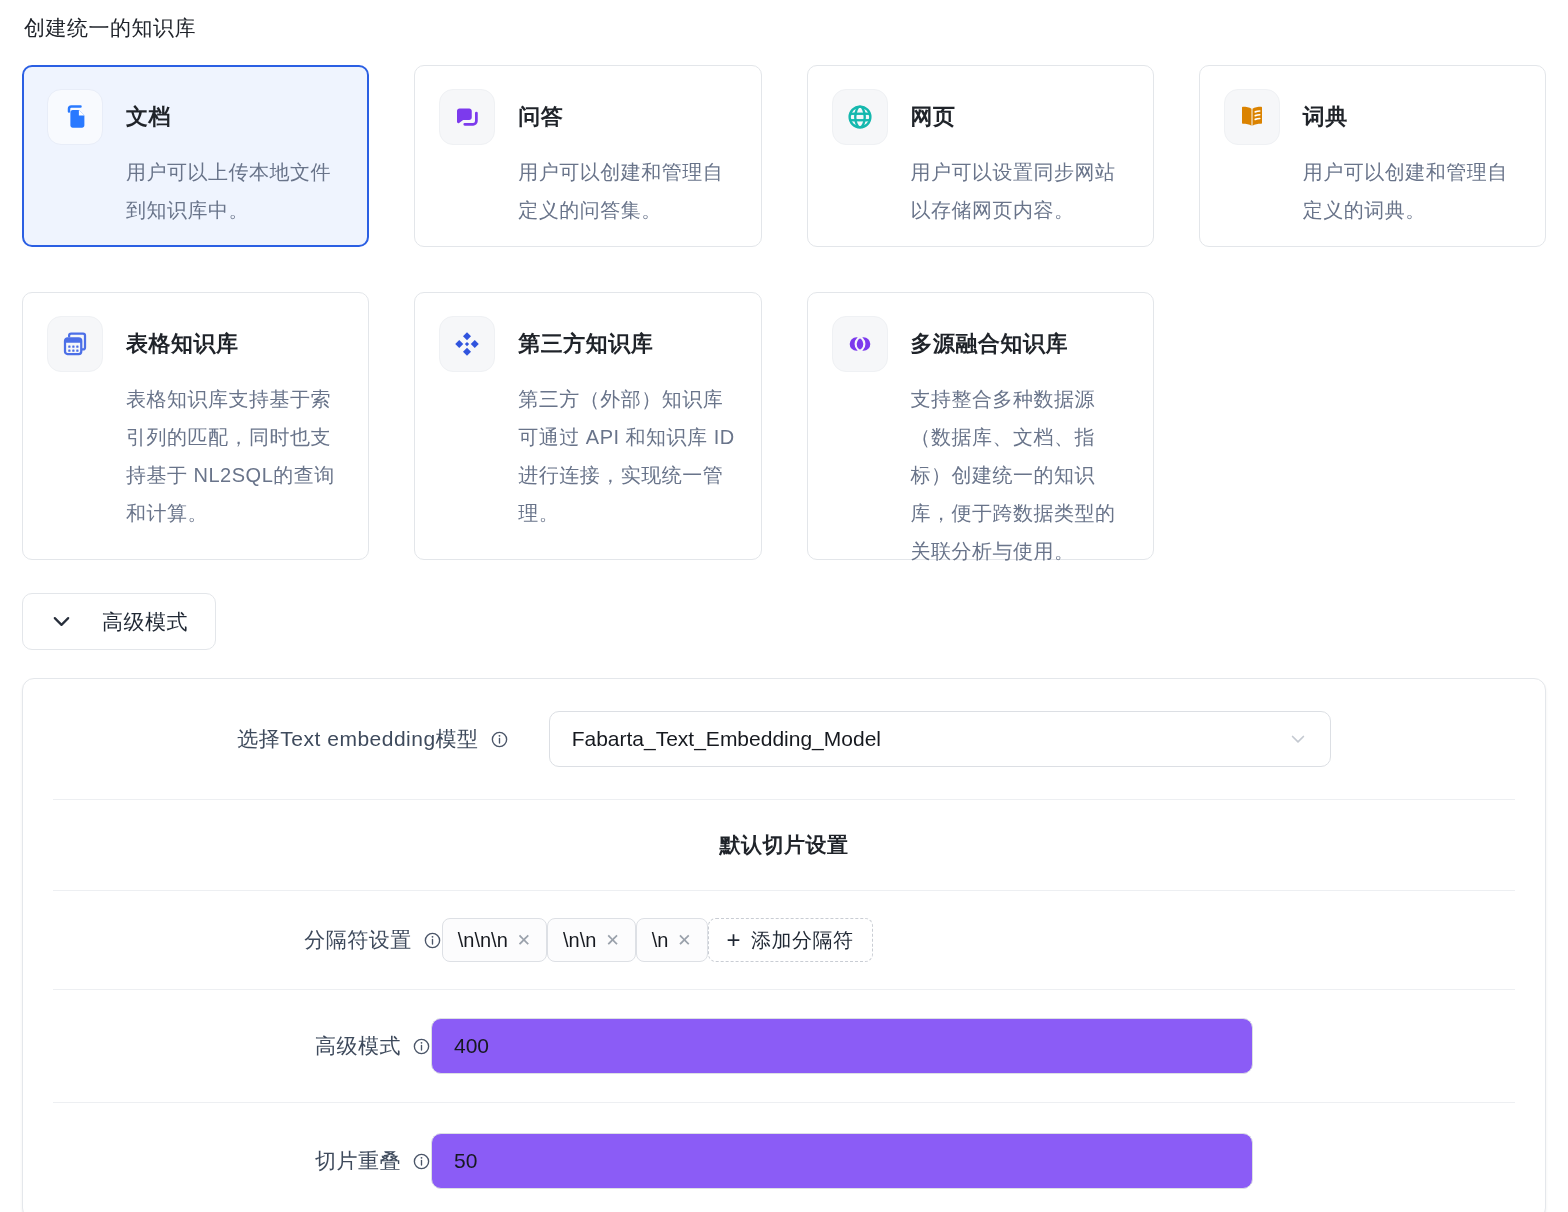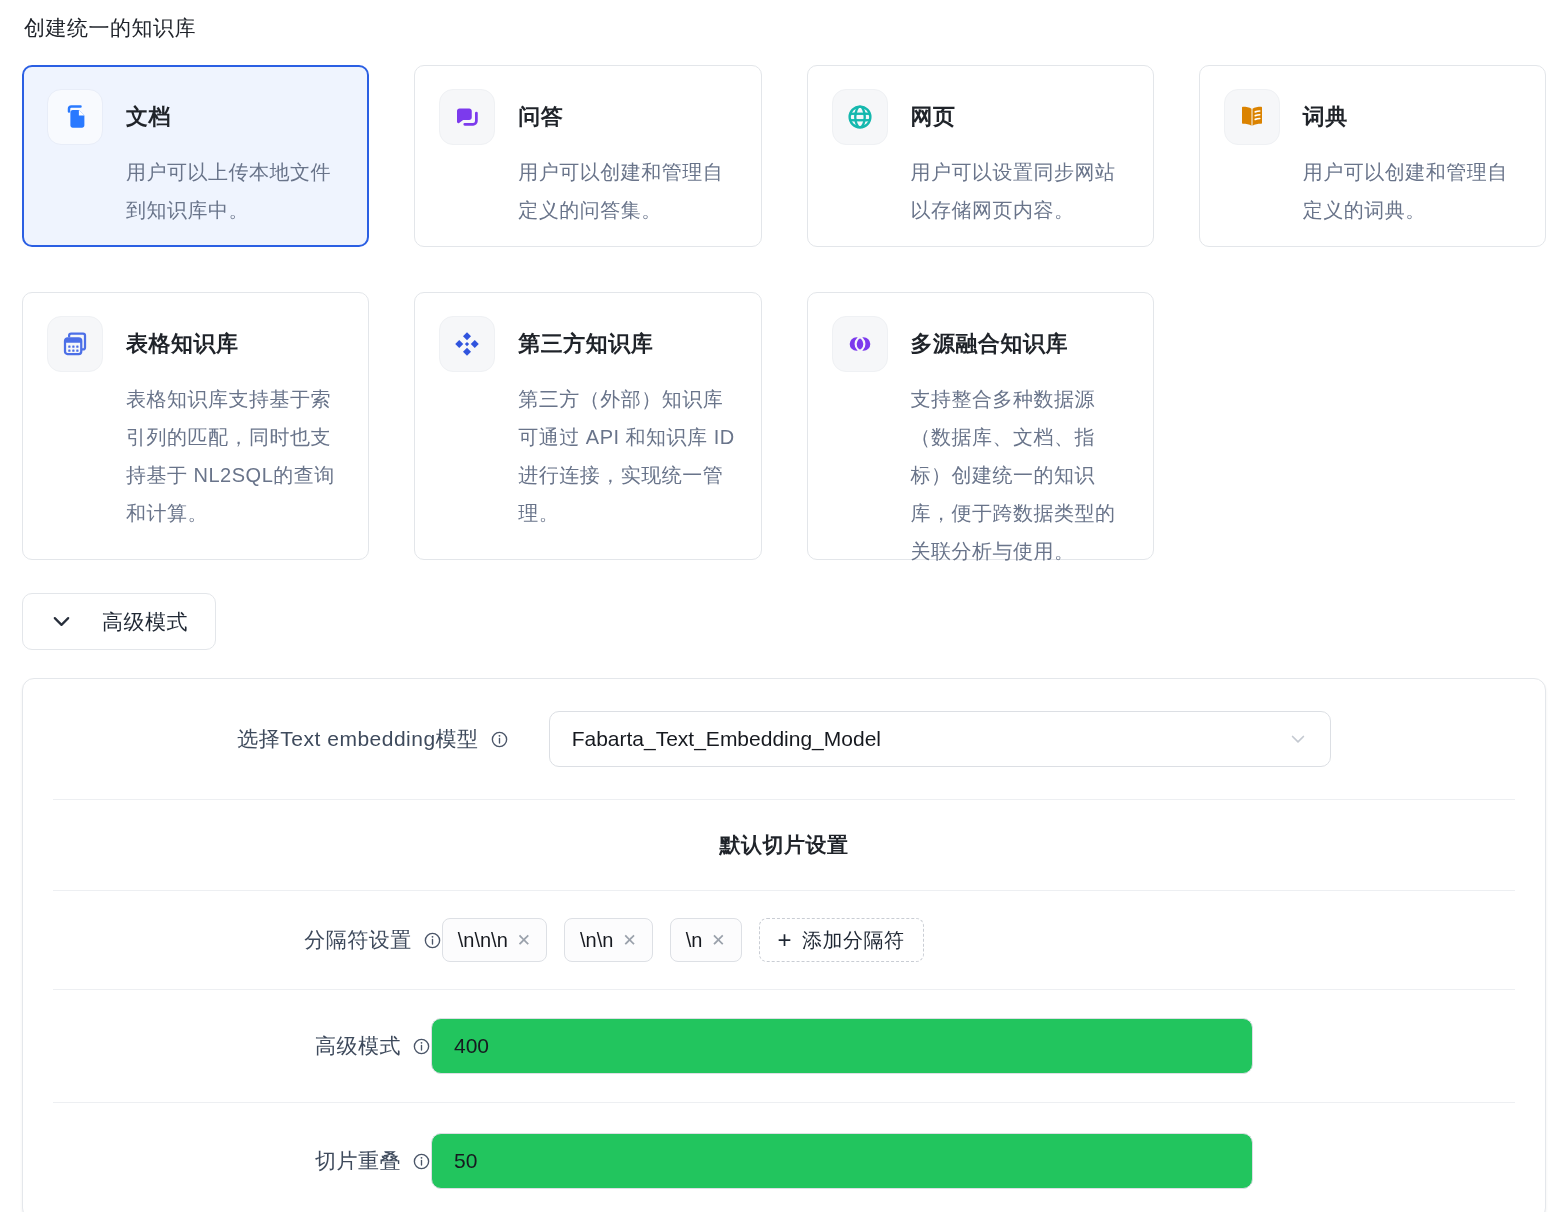--- a/index.html
+++ b/index.html
@@ -140,29 +140,29 @@
     font-size: 21px;
     color: #16191F;
     cursor: pointer;
     margin-left: 40px;
   }
   .text-input {
     width: 100%;
     height: 56px;
     border: 1px solid #DCDFE4;
     border-radius: 10px;
-    background: #22c55e;
+    background: #8b5cf6;
     padding: 11px 22px;
     font-size: 21px;
     color: #16191F;
     font-family: "Liberation Sans", "DejaVu Sans", sans-serif;
     outline: none;
   }
 
-  .tags { gap: 17px; }
+  .tags { }
   .tag {
     display: inline-flex;
     align-items: center;
     gap: 9px;
     height: 44px;
     padding: 0 15px;
     border: 1px solid #DDE0E5;
     border-radius: 8px;
     background: #FCFCFD;
     font-size: 20px;

